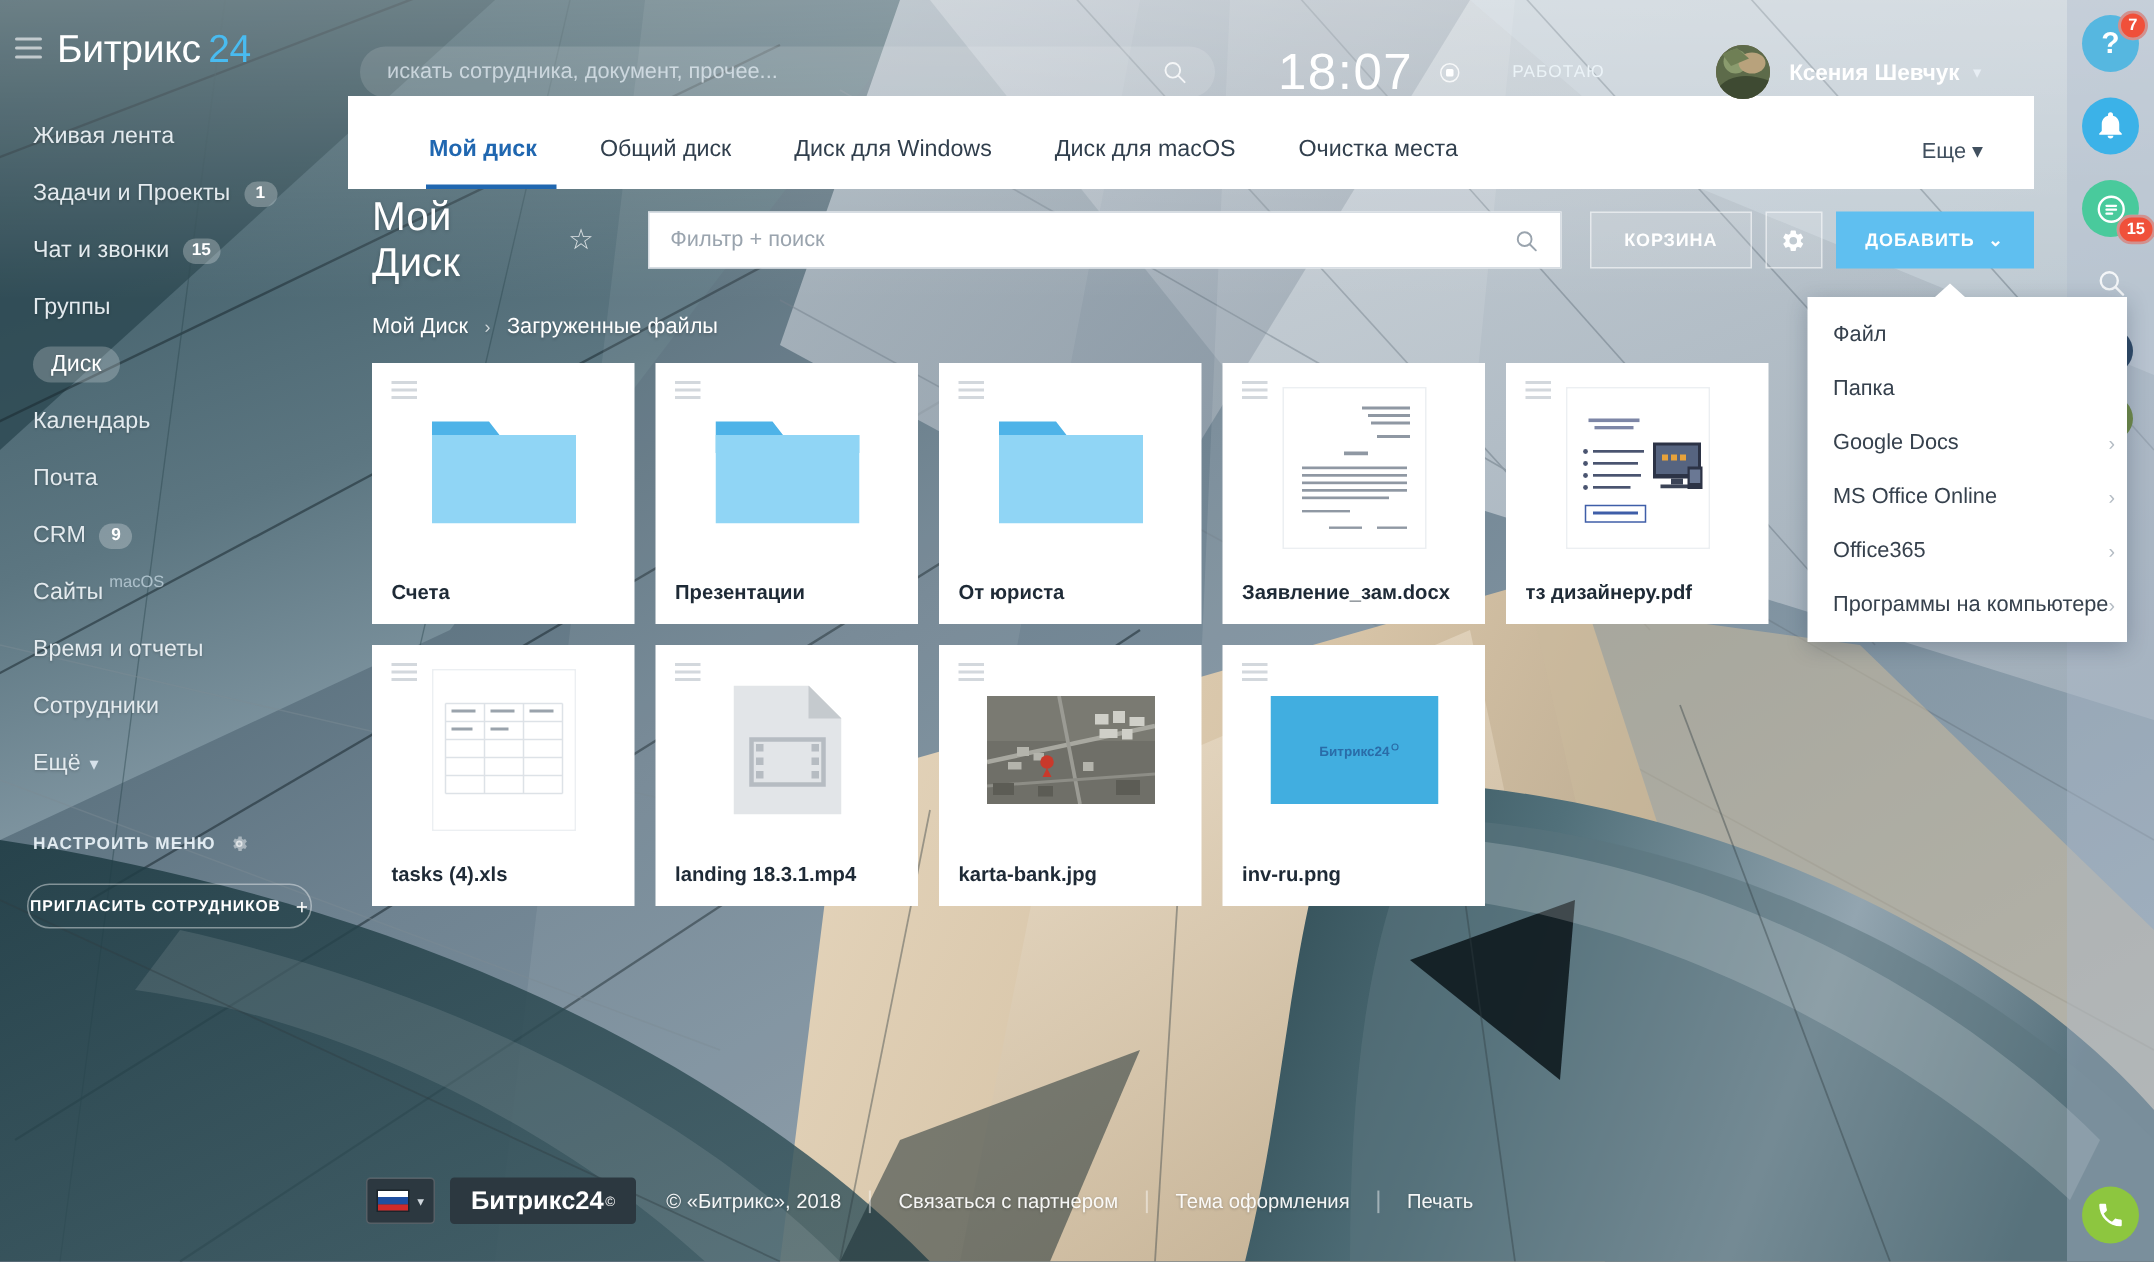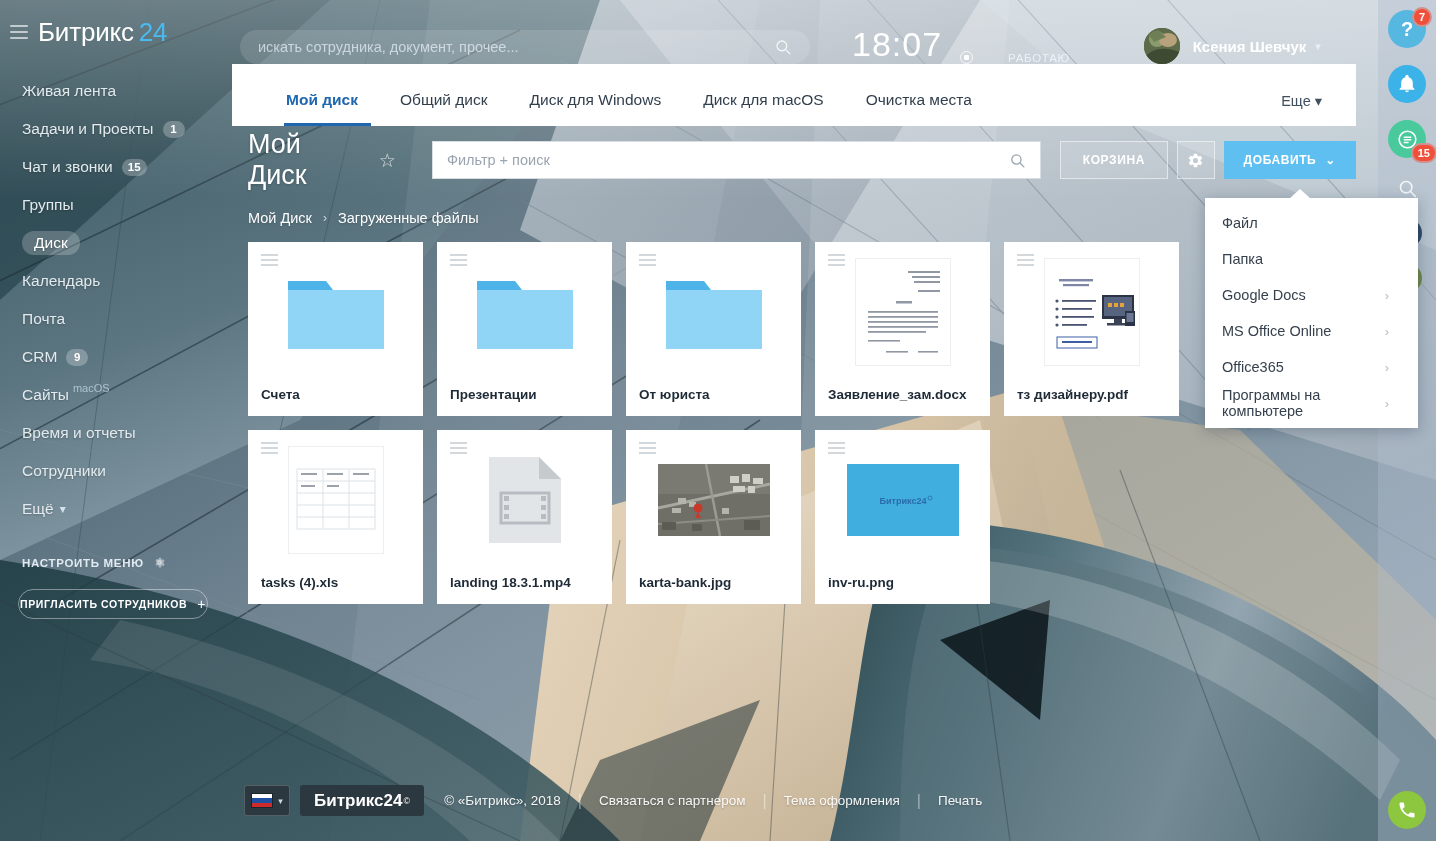--- a/index.html
+++ b/index.html
@@ -88,23 +88,23 @@
     border: 1px solid rgba(255,255,255,.42);
     border-radius: 16px;
     display: flex; align-items: center; justify-content: center;
     color: #ffffff; font-size: 10.5px; font-weight: 700; letter-spacing: .6px;
     cursor: pointer;
   }
   .invite-btn .plus { margin-left: 10px; font-size: 14px; font-weight: 400; }
 
   
   #topbar {
-    position: absolute; left: 232px; top: 0; right: 58px; height: 64px;
+    position: absolute; left: 232px; top: 16px; right: 58px; height: 64px;
     z-index: 6;
-    display: flex; align-items: flex-end;
+    display: flex; align-items: center;
   }
   .searchbox {
     width: 570px; height: 34px; margin-left: 8px;
     background: rgba(255,255,255,.13);
     border-radius: 18px;
     display: flex; align-items: center;
     padding: 0 18px;
     cursor: text;
   }
   .searchbox input {
@@ -318,21 +318,21 @@
     z-index: 20; padding: 7px 0 7px 0;
   }
   #addmenu:before {
     content: ''; position: absolute; top: -9px; left: 85px;
     border-left: 10px solid transparent;
     border-right: 10px solid transparent;
     border-bottom: 9px solid #ffffff;
   }
   .mi {
     height: 36px; display: flex; align-items: center;
-    padding: 0 29px 0 17px;
+    padding: 0 8px 0 17px;
     font-size: 14.5px; color: #36414d; cursor: pointer;
   }
   .mi .arrow { margin-left: auto; color: #b4bcc4; font-size: 13px; }
 
   
   #footer {
     position: absolute; left: 244px; bottom: 25px;
     display: flex; align-items: center; z-index: 6;
   }
   .flagbox {

